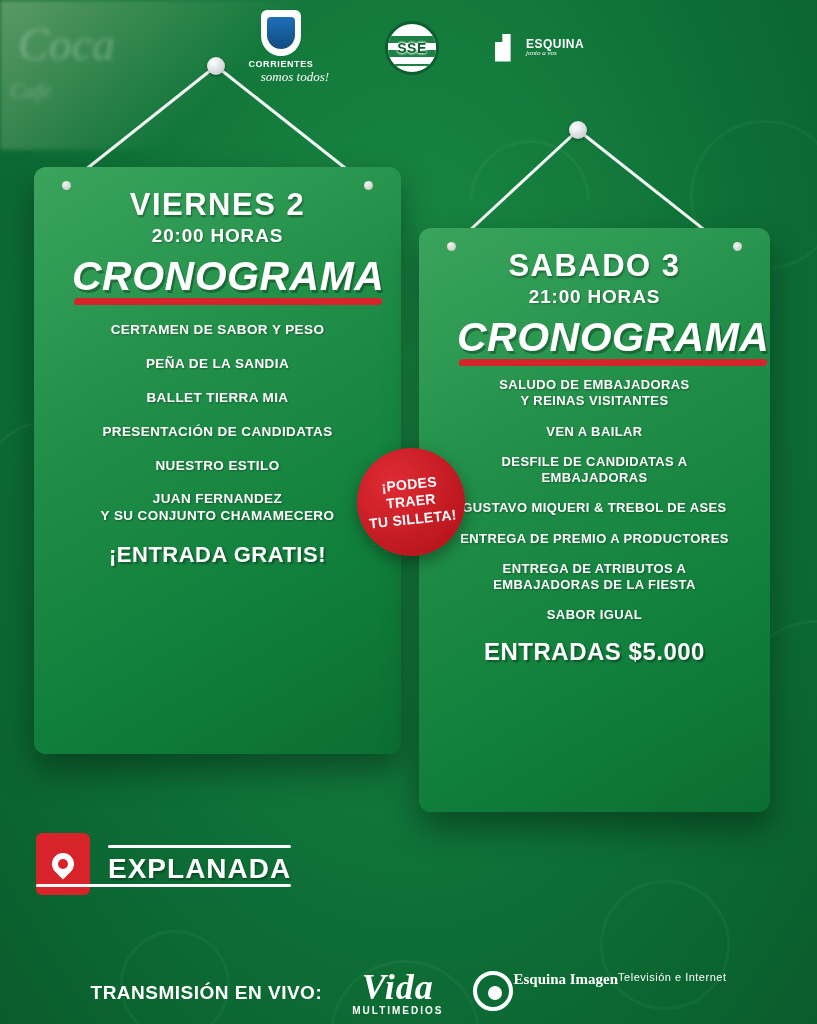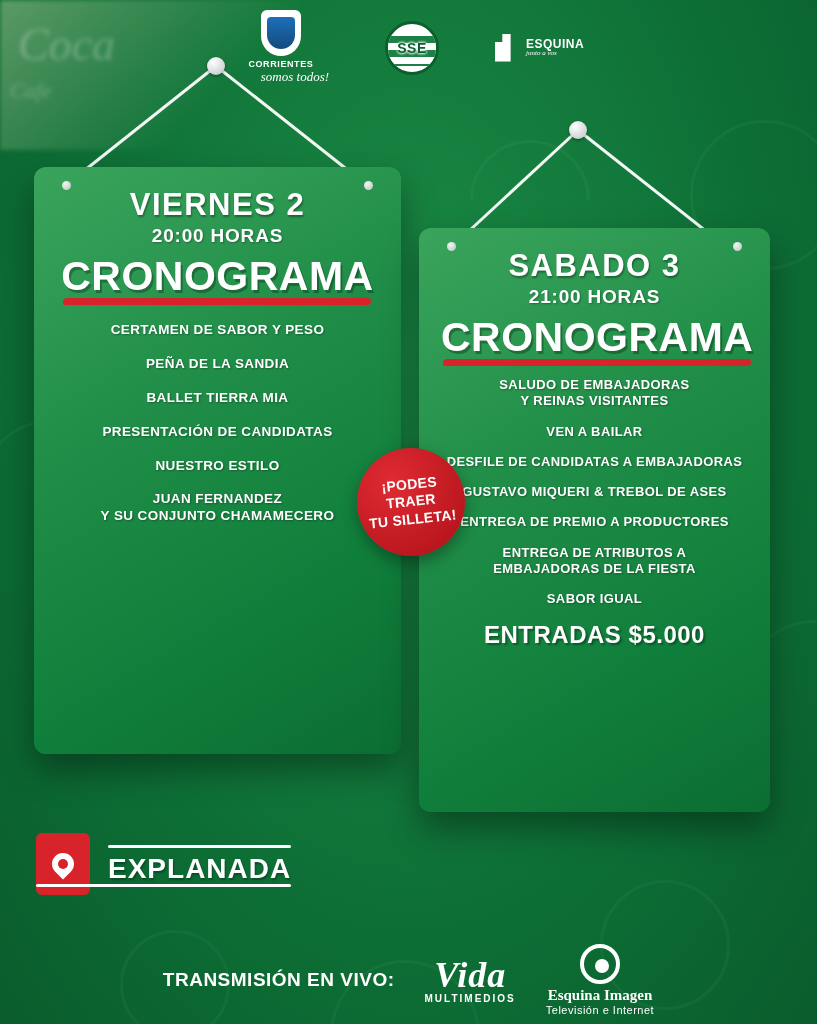--- a/index.html
+++ b/index.html
@@ -109,21 +109,21 @@
   }
 
   
   .board {
     position: absolute;
     border-radius: 12px;
     box-shadow: 0 16px 34px rgba(0,0,0,.38);
     z-index: 3;
     color: #fff;
     text-align: center;
-    padding: 20px 22px;
+    padding: 20px 38px;
   }
   .board.left {
     left: 34px; top: 167px; width: 367px; height: 587px;
     background: linear-gradient(150deg, #3aa45c 0%, #1f8d47 40%, #11803c 70%, #0b6e32 100%);
   }
   .board.right {
     left: 419px; top: 228px; width: 351px; height: 584px;
     background: linear-gradient(150deg, #3aa45c 0%, #1f8d47 40%, #11803c 70%, #0b6e32 100%);
   }
   .board .screw {
@@ -136,21 +136,21 @@
     text-shadow: 1px 2px 2px rgba(0,0,0,.35);
   }
   .hour {
     font-size: 19px; font-weight: bold; letter-spacing: .8px; margin-top: 2px;
     text-shadow: 1px 1px 2px rgba(0,0,0,.3);
   }
   .crono {
     font-size: 41px; font-weight: bold; letter-spacing: .5px;
     margin-top: 6px;
     text-shadow: 2px 3px 0 rgba(0,0,0,.28);
-    position: relative; display: inline-block;
+    position: relative; display: inline-block; font-style: italic;
   }
   .crono .underline {
     position: absolute; left: 2px; right: 2px; bottom: -5px; height: 7px;
     background: #d8232a;
     border-radius: 4px;
     transform: skewX(-6deg);
     z-index: -1;
   }
   .items { margin-top: 22px; }
   .item {
@@ -215,21 +215,21 @@
     display: flex; align-items: center; justify-content: center; gap: 30px;
     z-index: 5; color: #fff;
   }
   .tv-label { font-size: 19px; font-weight: bold; letter-spacing: .5px; text-align: center; }
   .vida { text-align: center; line-height: 1; }
   .vida .v {
     font-family: "Liberation Serif", serif;
     font-size: 36px; font-weight: bold; font-style: italic; letter-spacing: 1px;
   }
   .vida .sub { font-size: 10px; font-weight: bold; letter-spacing: 2px; margin-top: 1px; }
-  .esqimg { display: flex; flex-direction: column; align-items: center; line-height: 1.1; }
+  .esqimg { display: flex; flex-direction: row; align-items: flex-start; line-height: 1.1; }
   .esqimg .eye {
     width: 40px; height: 40px; border-radius: 50%;
     border: 4px solid #fff; position: relative; margin-bottom: 3px;
   }
   .esqimg .eye:after {
     content: ""; position: absolute; left: 11px; top: 11px;
     width: 14px; height: 14px; border-radius: 50%; background: #fff;
   }
   .esqimg .n1 { font-size: 15px; font-weight: bold; font-family: "Liberation Serif", serif; }
   .esqimg .n2 { font-size: 11px; letter-spacing: .5px; }
@@ -301,20 +301,21 @@
     <div class="items">
       <div class="item" style="white-space:pre-line">CERTAMEN DE SABOR Y PESO</div>
       <div class="item" style="white-space:pre-line">PEÑA DE LA SANDIA</div>
       <div class="item" style="white-space:pre-line">BALLET TIERRA MIA</div>
       <div class="item" style="white-space:pre-line">PRESENTACIÓN DE CANDIDATAS</div>
       <div class="item" style="white-space:pre-line">NUESTRO ESTILO</div>
       <div class="item" style="white-space:pre-line">JUAN FERNANDEZ
 Y SU CONJUNTO CHAMAMECERO</div>
     </div>
 
+    <div class="price">¡ENTRADA GRATIS!</div>
   </div>
 
   <div class="board right">
     <div class="screw" style="left:28px;top:14px;"></div>
     <div class="screw" style="right:28px;top:14px;"></div>
 
     <div class="day">SABADO 3</div>
     <div class="hour">21:00 HORAS</div>
     <div class="crono">
       <span>CRONOGRAMA</span>

